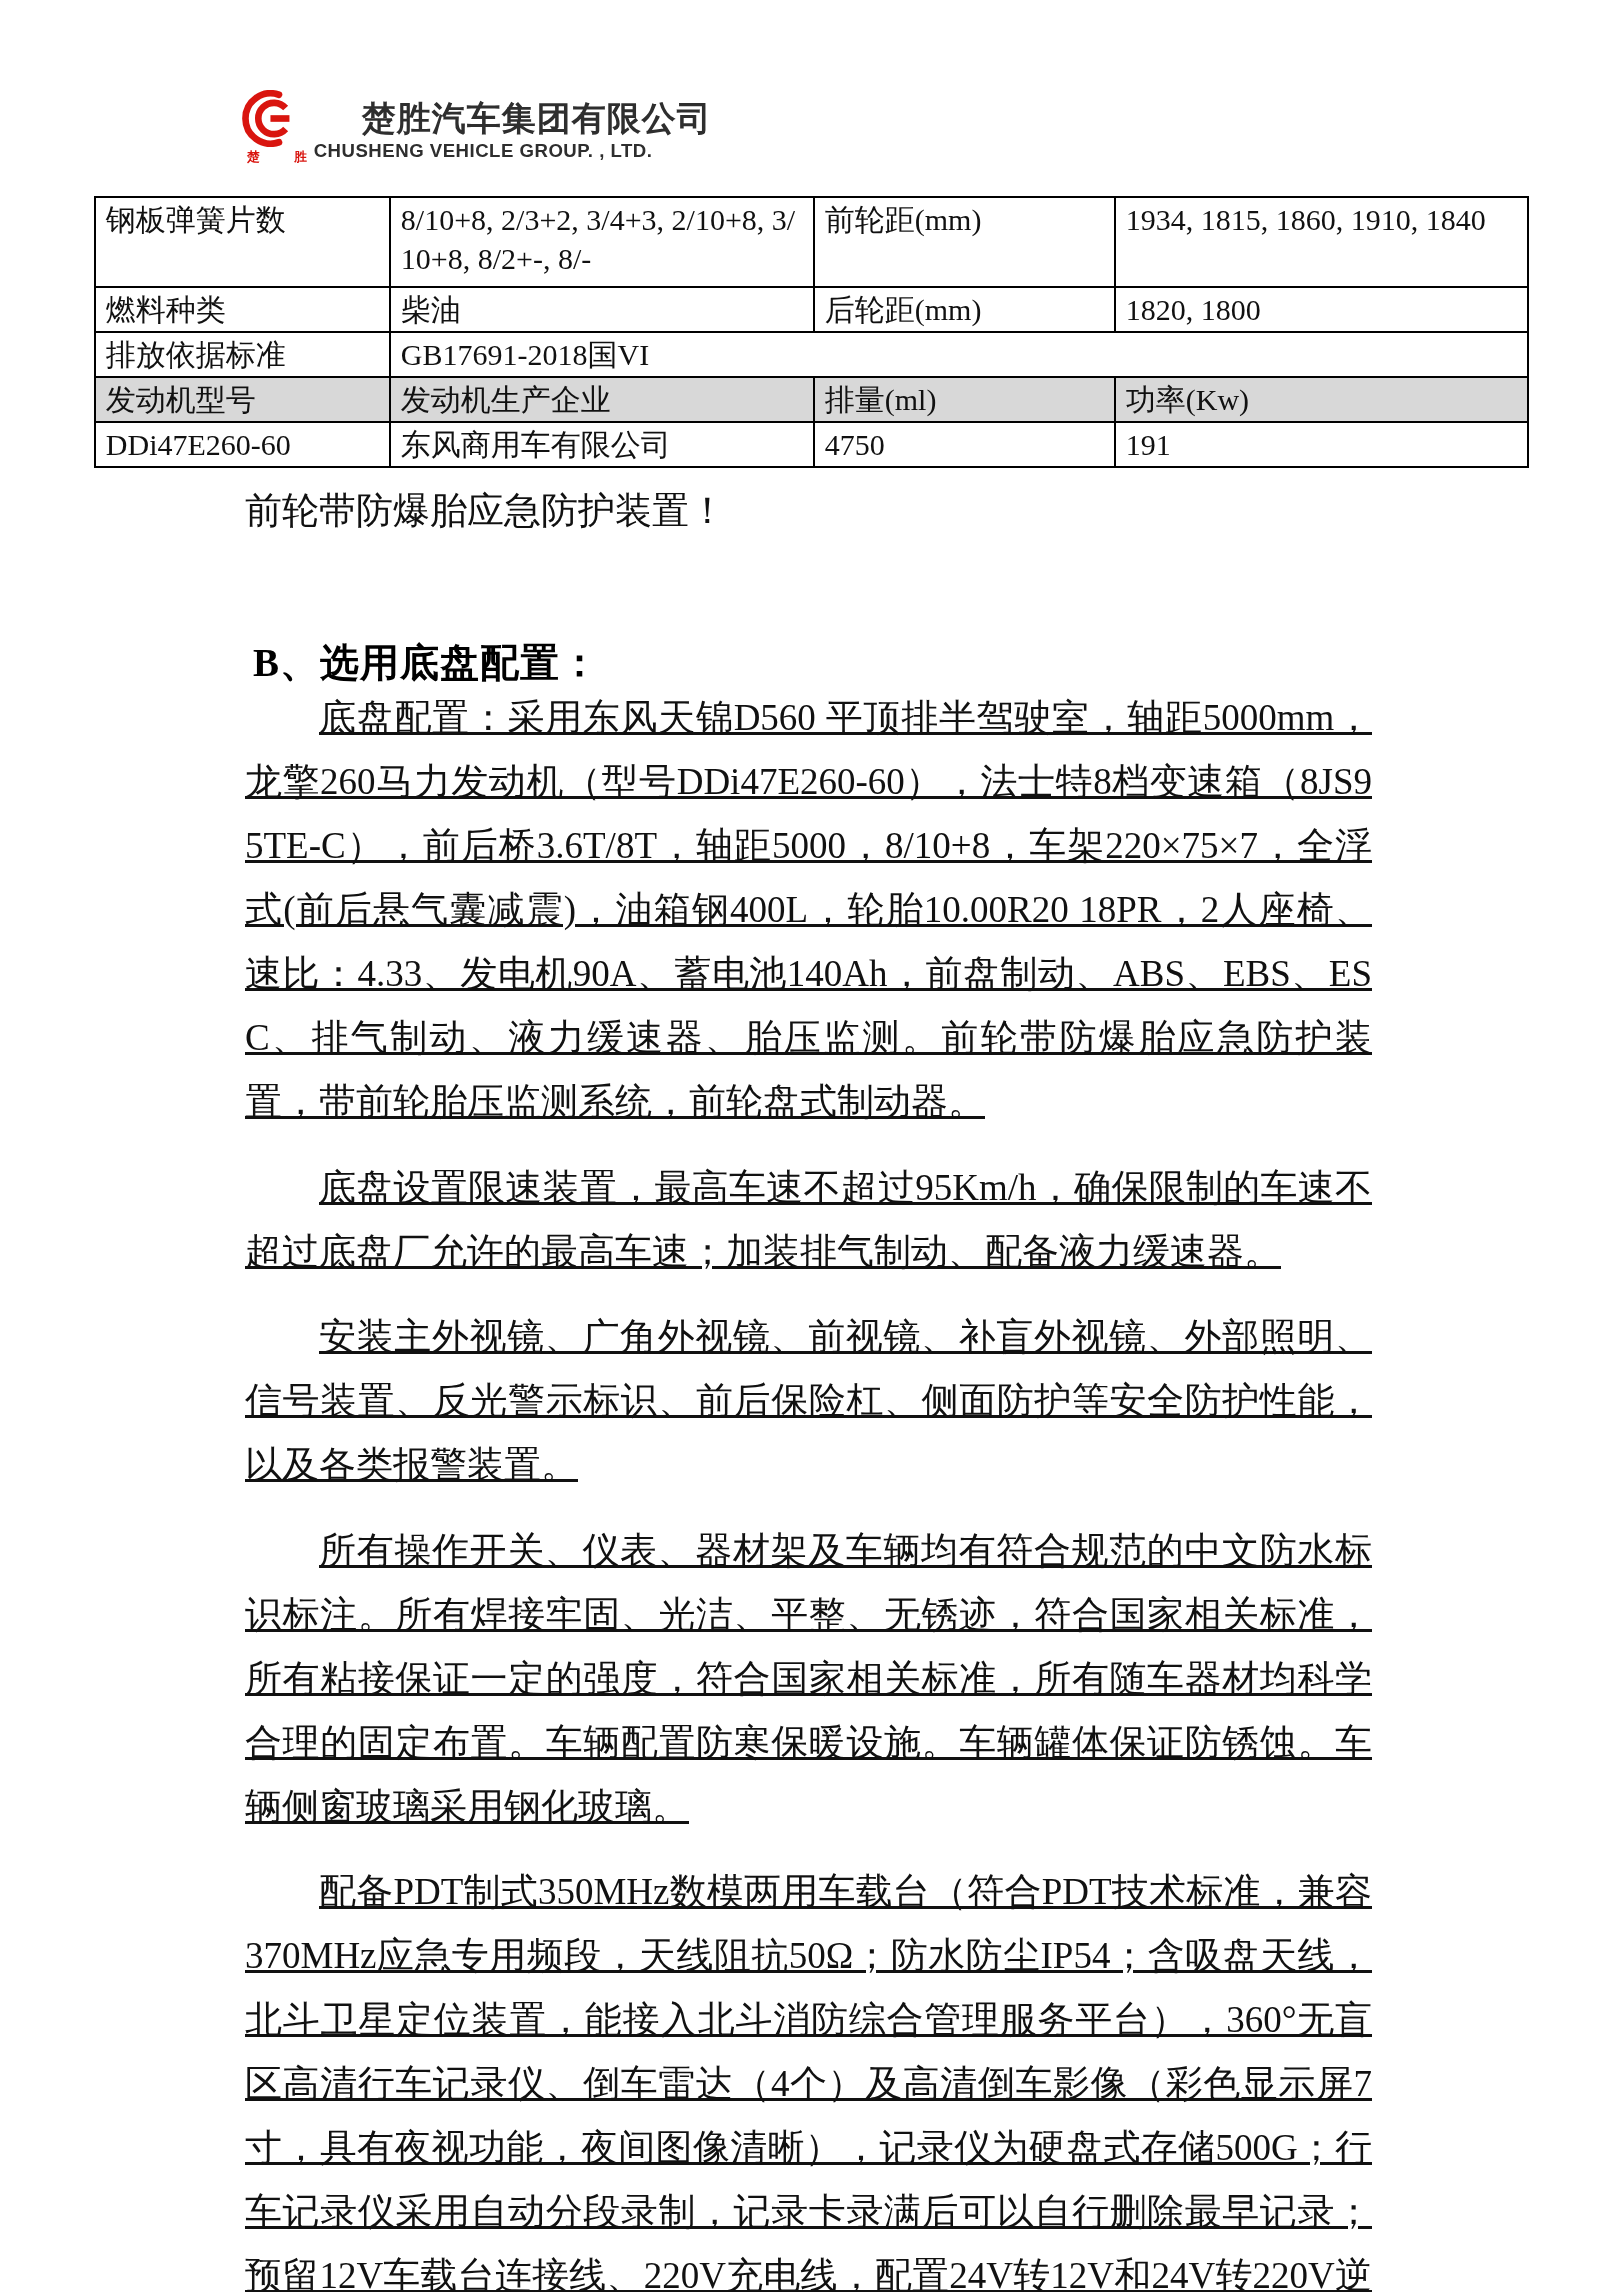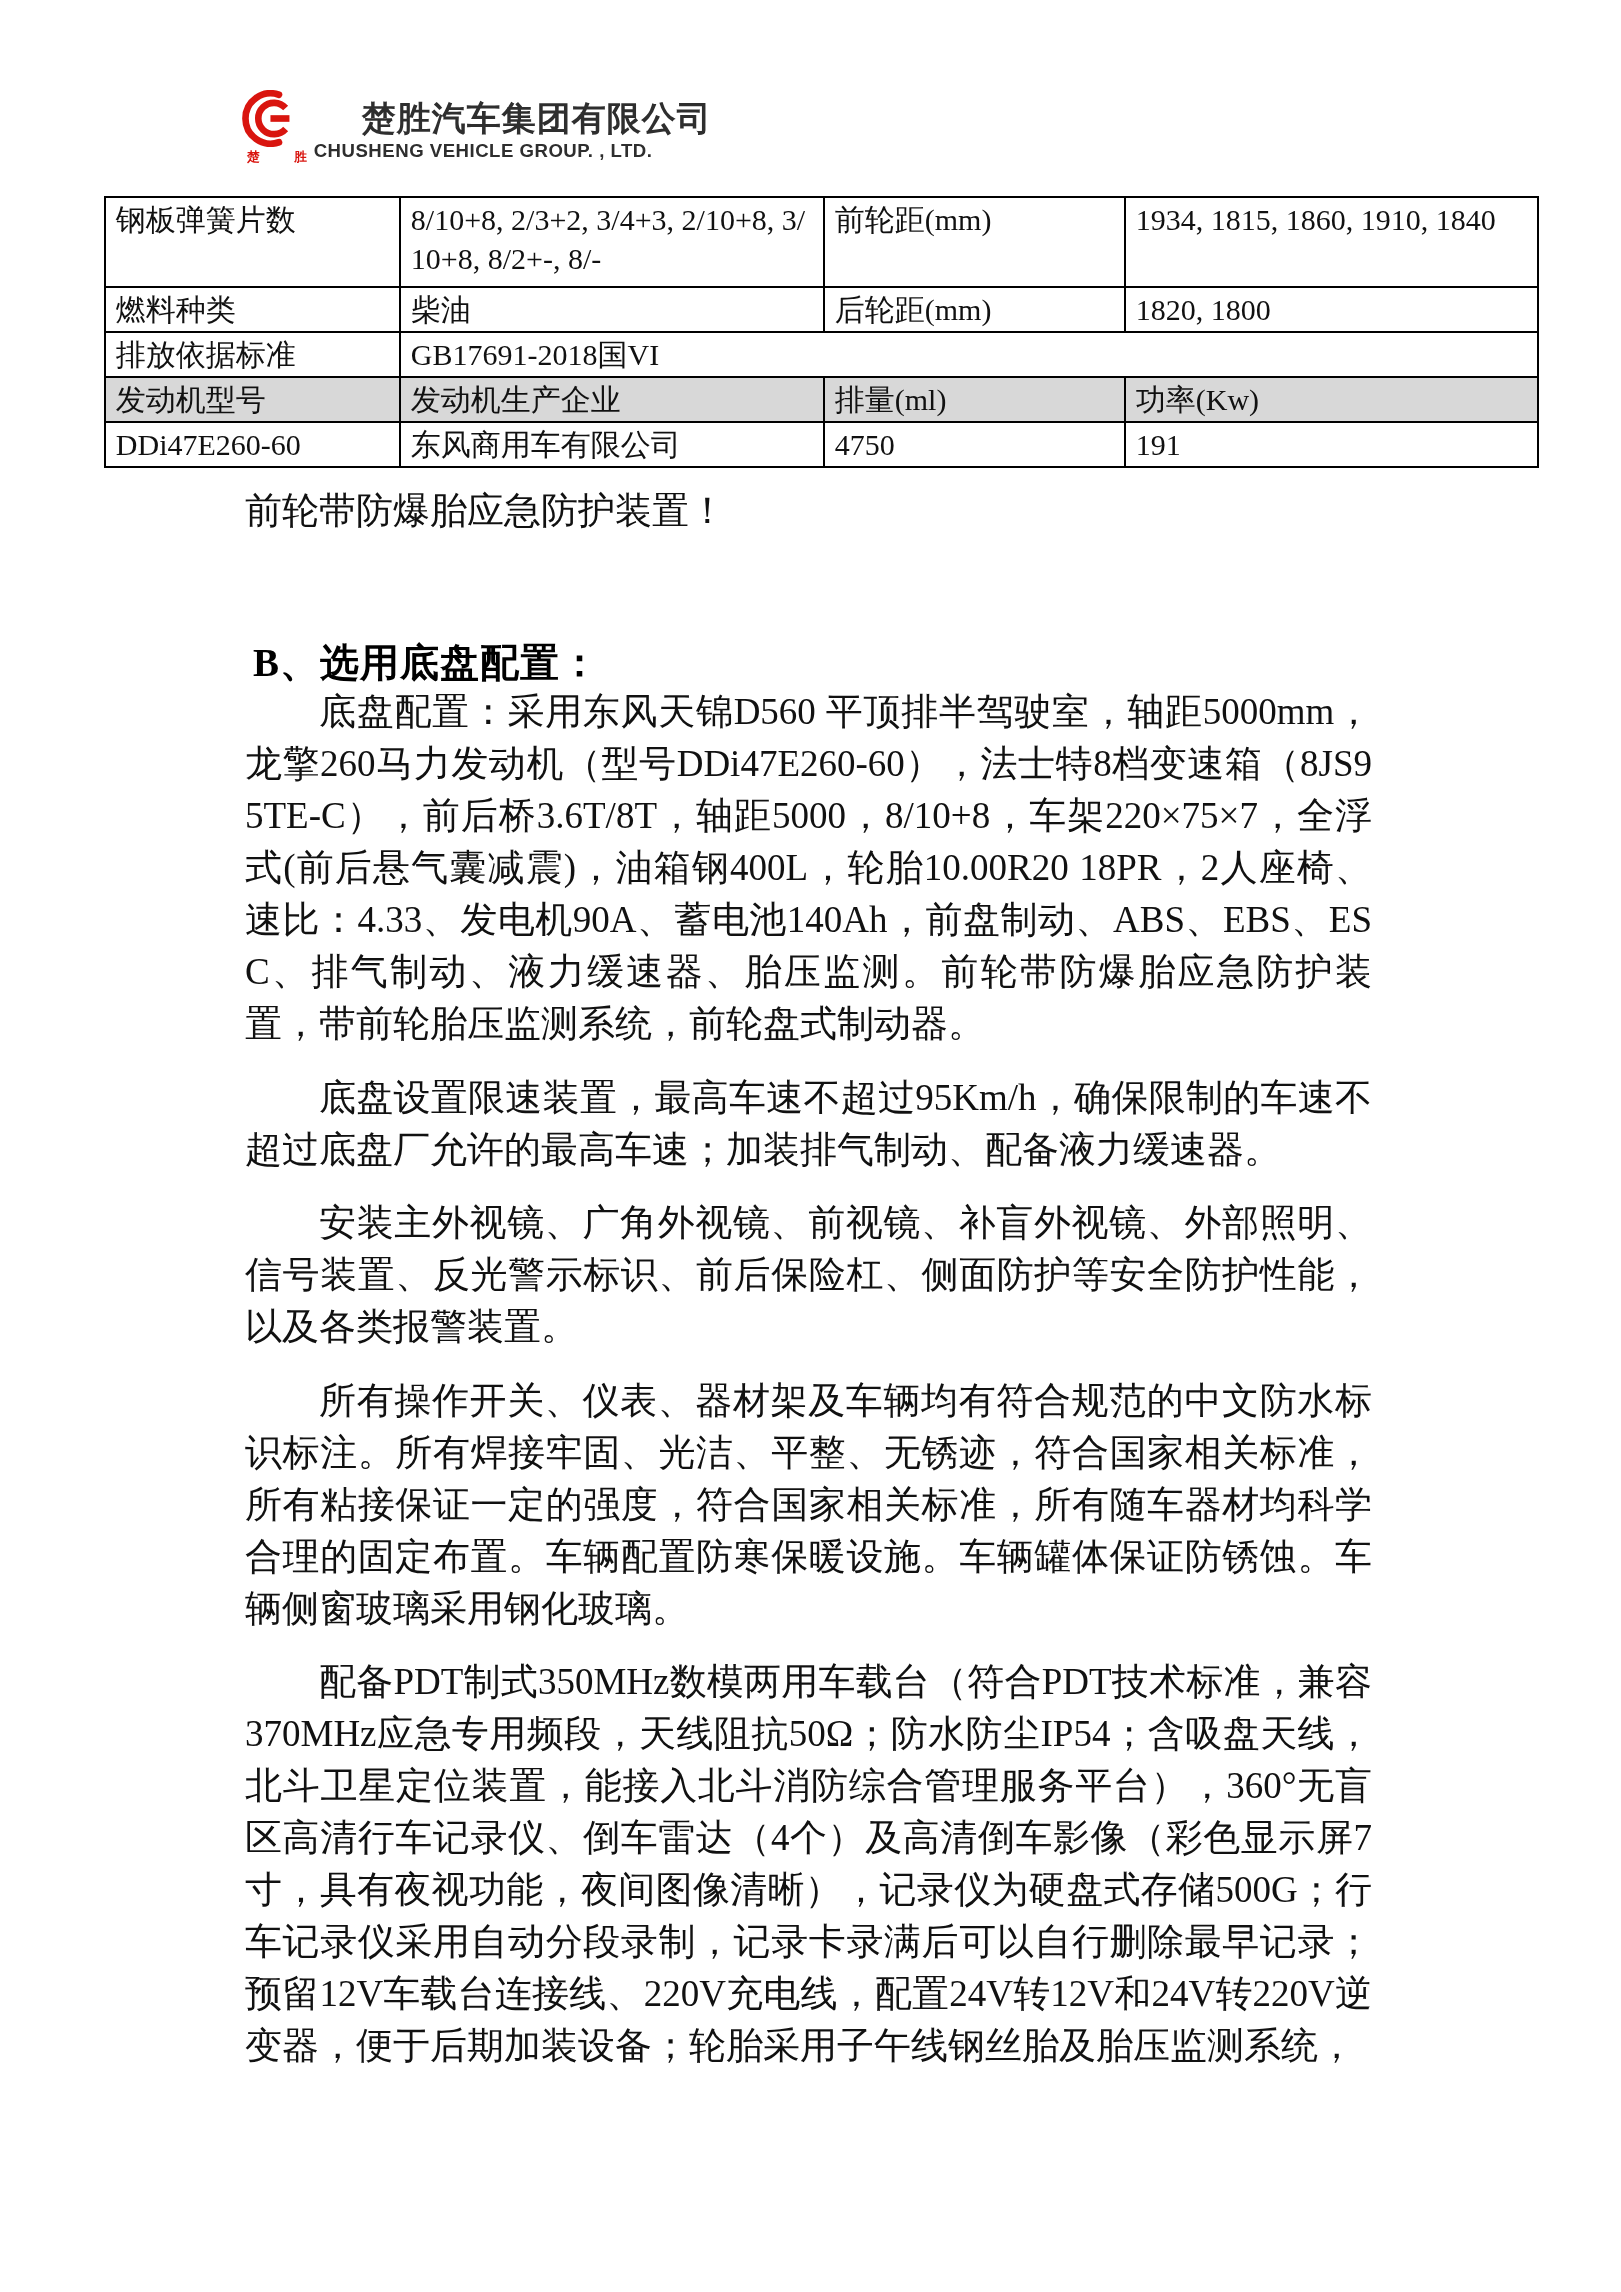--- a/index.html
+++ b/index.html
@@ -52,21 +52,21 @@
     line-height: 21.6px;
     color: #2e2e2e;
     letter-spacing: 0.5px;
     margin-top: 2.9px;
     white-space: nowrap;
   }
 
   
   .spec-table {
     position: absolute;
-    left: 104px;
+    left: 94px;
     top: 196px;
     width: 1433px;
     border-collapse: collapse;
     table-layout: fixed;
     font-size: 30px;
     line-height: 39px;
     color: #111111;
   }
   .spec-table td {
     border: 2px solid #000000;
@@ -104,24 +104,25 @@
   }
   .paras {
     position: absolute;
     left: 245px;
     top: 686px;
     width: 1127px;
   }
   .paras p {
     margin: 0 0 21.6px 0;
     font-size: 37px;
-    line-height: 52px;
+    line-height: 64px;
     text-align: justify;
     text-indent: 74px;
     word-break: break-all;
+    text-decoration: underline;
   }
 </style>
 </head>
 <body>
 
 <div class="page">
 
   <header class="logo">
     <div class="emblem">
       <svg width="57" height="57" viewBox="0 0 60 60">

